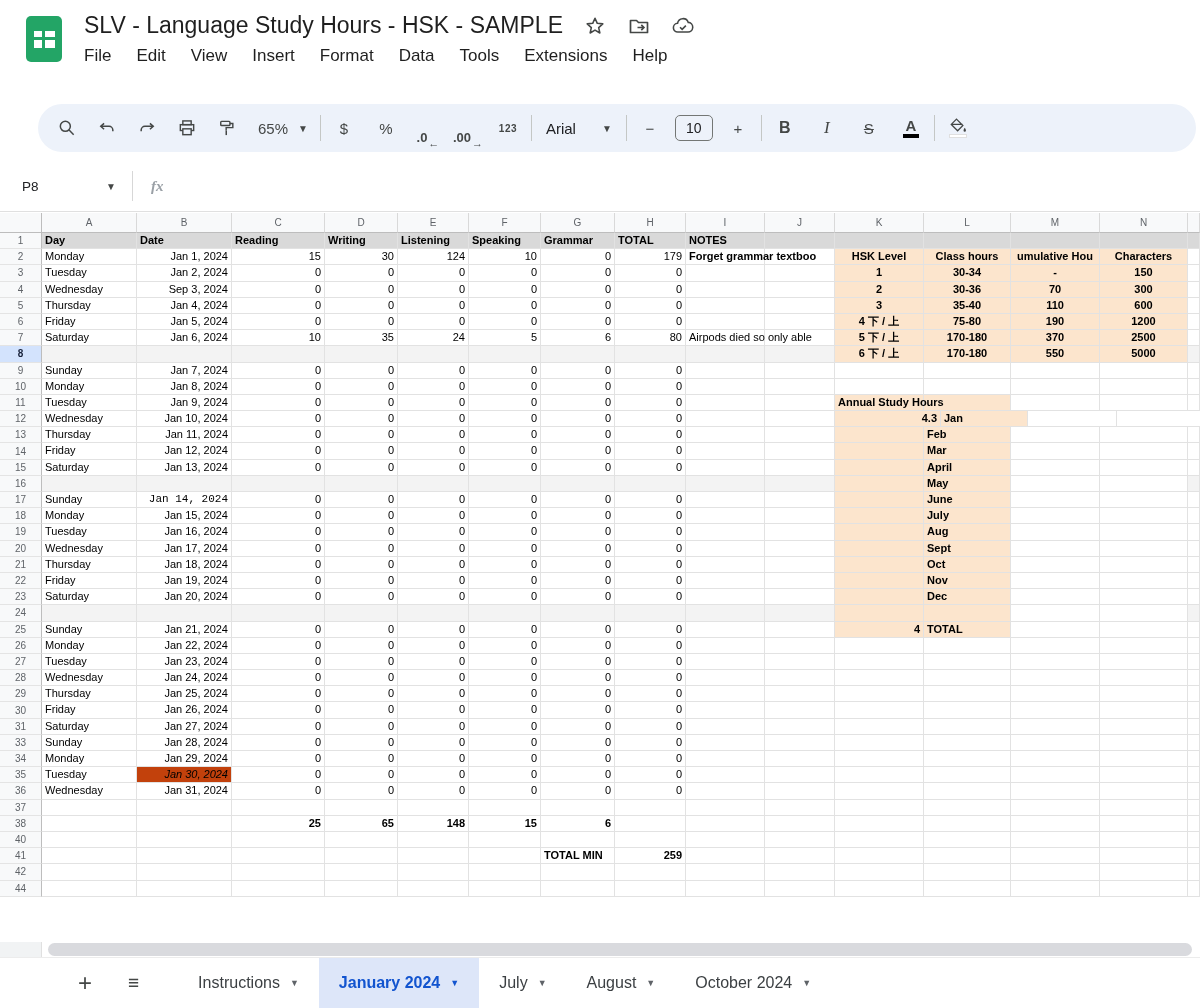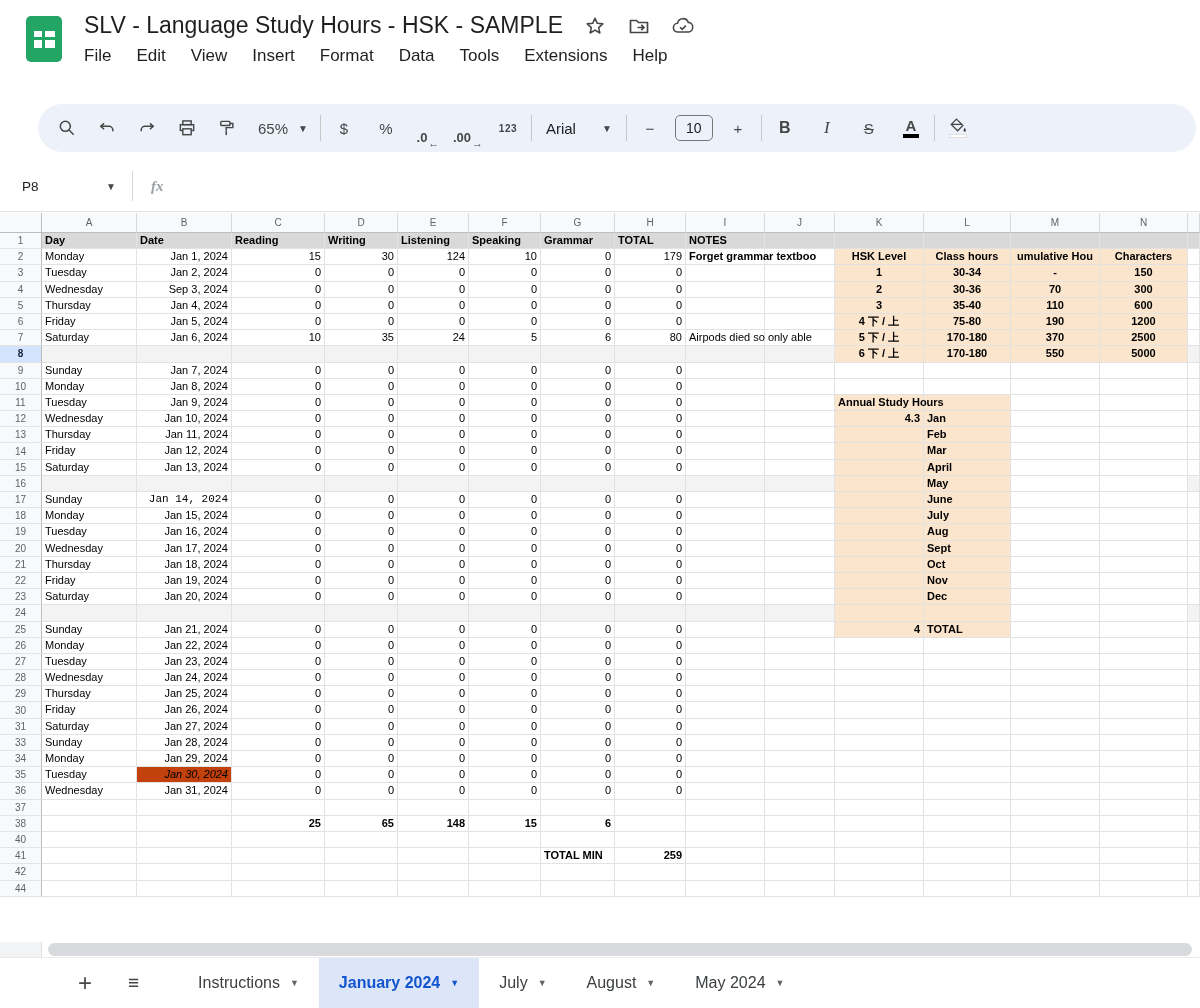--- a/index.html
+++ b/index.html
@@ -446,21 +446,21 @@
       <div class="cell l" style="width: 95px; background: rgb(255, 255, 255);">Wednesday</div>
       <div class="cell r" style="width: 95px; background: rgb(255, 255, 255);">Jan 10, 2024</div>
       <div class="cell r" style="width: 93px; background: rgb(255, 255, 255);">0</div>
       <div class="cell r" style="width: 73px; background: rgb(255, 255, 255);">0</div>
       <div class="cell r" style="width: 71px; background: rgb(255, 255, 255);">0</div>
       <div class="cell r" style="width: 72px; background: rgb(255, 255, 255);">0</div>
       <div class="cell r" style="width: 74px; background: rgb(255, 255, 255);">0</div>
       <div class="cell r" style="width: 71px; background: rgb(255, 255, 255);">0</div>
       <div class="cell" style="width: 79px; background: rgb(255, 255, 255);"></div>
       <div class="cell" style="width: 70px; background: rgb(255, 255, 255);"></div>
-      <div class="cell b r" style="width: 89px; background: rgb(252, 229, 205);">4.3</div>
+      <div class="cell b r" style="width: 106px; background: rgb(252, 229, 205);">4.3</div>
       <div class="cell b l" style="width: 87px; background: rgb(252, 229, 205);">Jan</div>
       <div class="cell" style="width: 89px; background: rgb(255, 255, 255);"></div>
       <div class="cell" style="width: 88px; background: rgb(255, 255, 255);"></div>
       <div class="cell" style="width: 12px; background: rgb(255, 255, 255);"></div>
     </div>
     <div class="grow">
       <div class="rowhdr">13</div>
       <div class="cell l" style="width: 95px; background: rgb(255, 255, 255);">Thursday</div>
       <div class="cell r" style="width: 95px; background: rgb(255, 255, 255);">Jan 11, 2024</div>
       <div class="cell r" style="width: 93px; background: rgb(255, 255, 255);">0</div>
@@ -1002,17 +1002,17 @@
       </div>
       <div class="sheet-tab">
         <span>July</span>
         <span class="caret">▼</span>
       </div>
       <div class="sheet-tab">
         <span>August</span>
         <span class="caret">▼</span>
       </div>
       <div class="sheet-tab">
-        <span>May 2024</span>
+        <span>October 2024</span>
         <span class="caret">▼</span>
       </div>
     </div>
 </div>
 
 </body></html>

